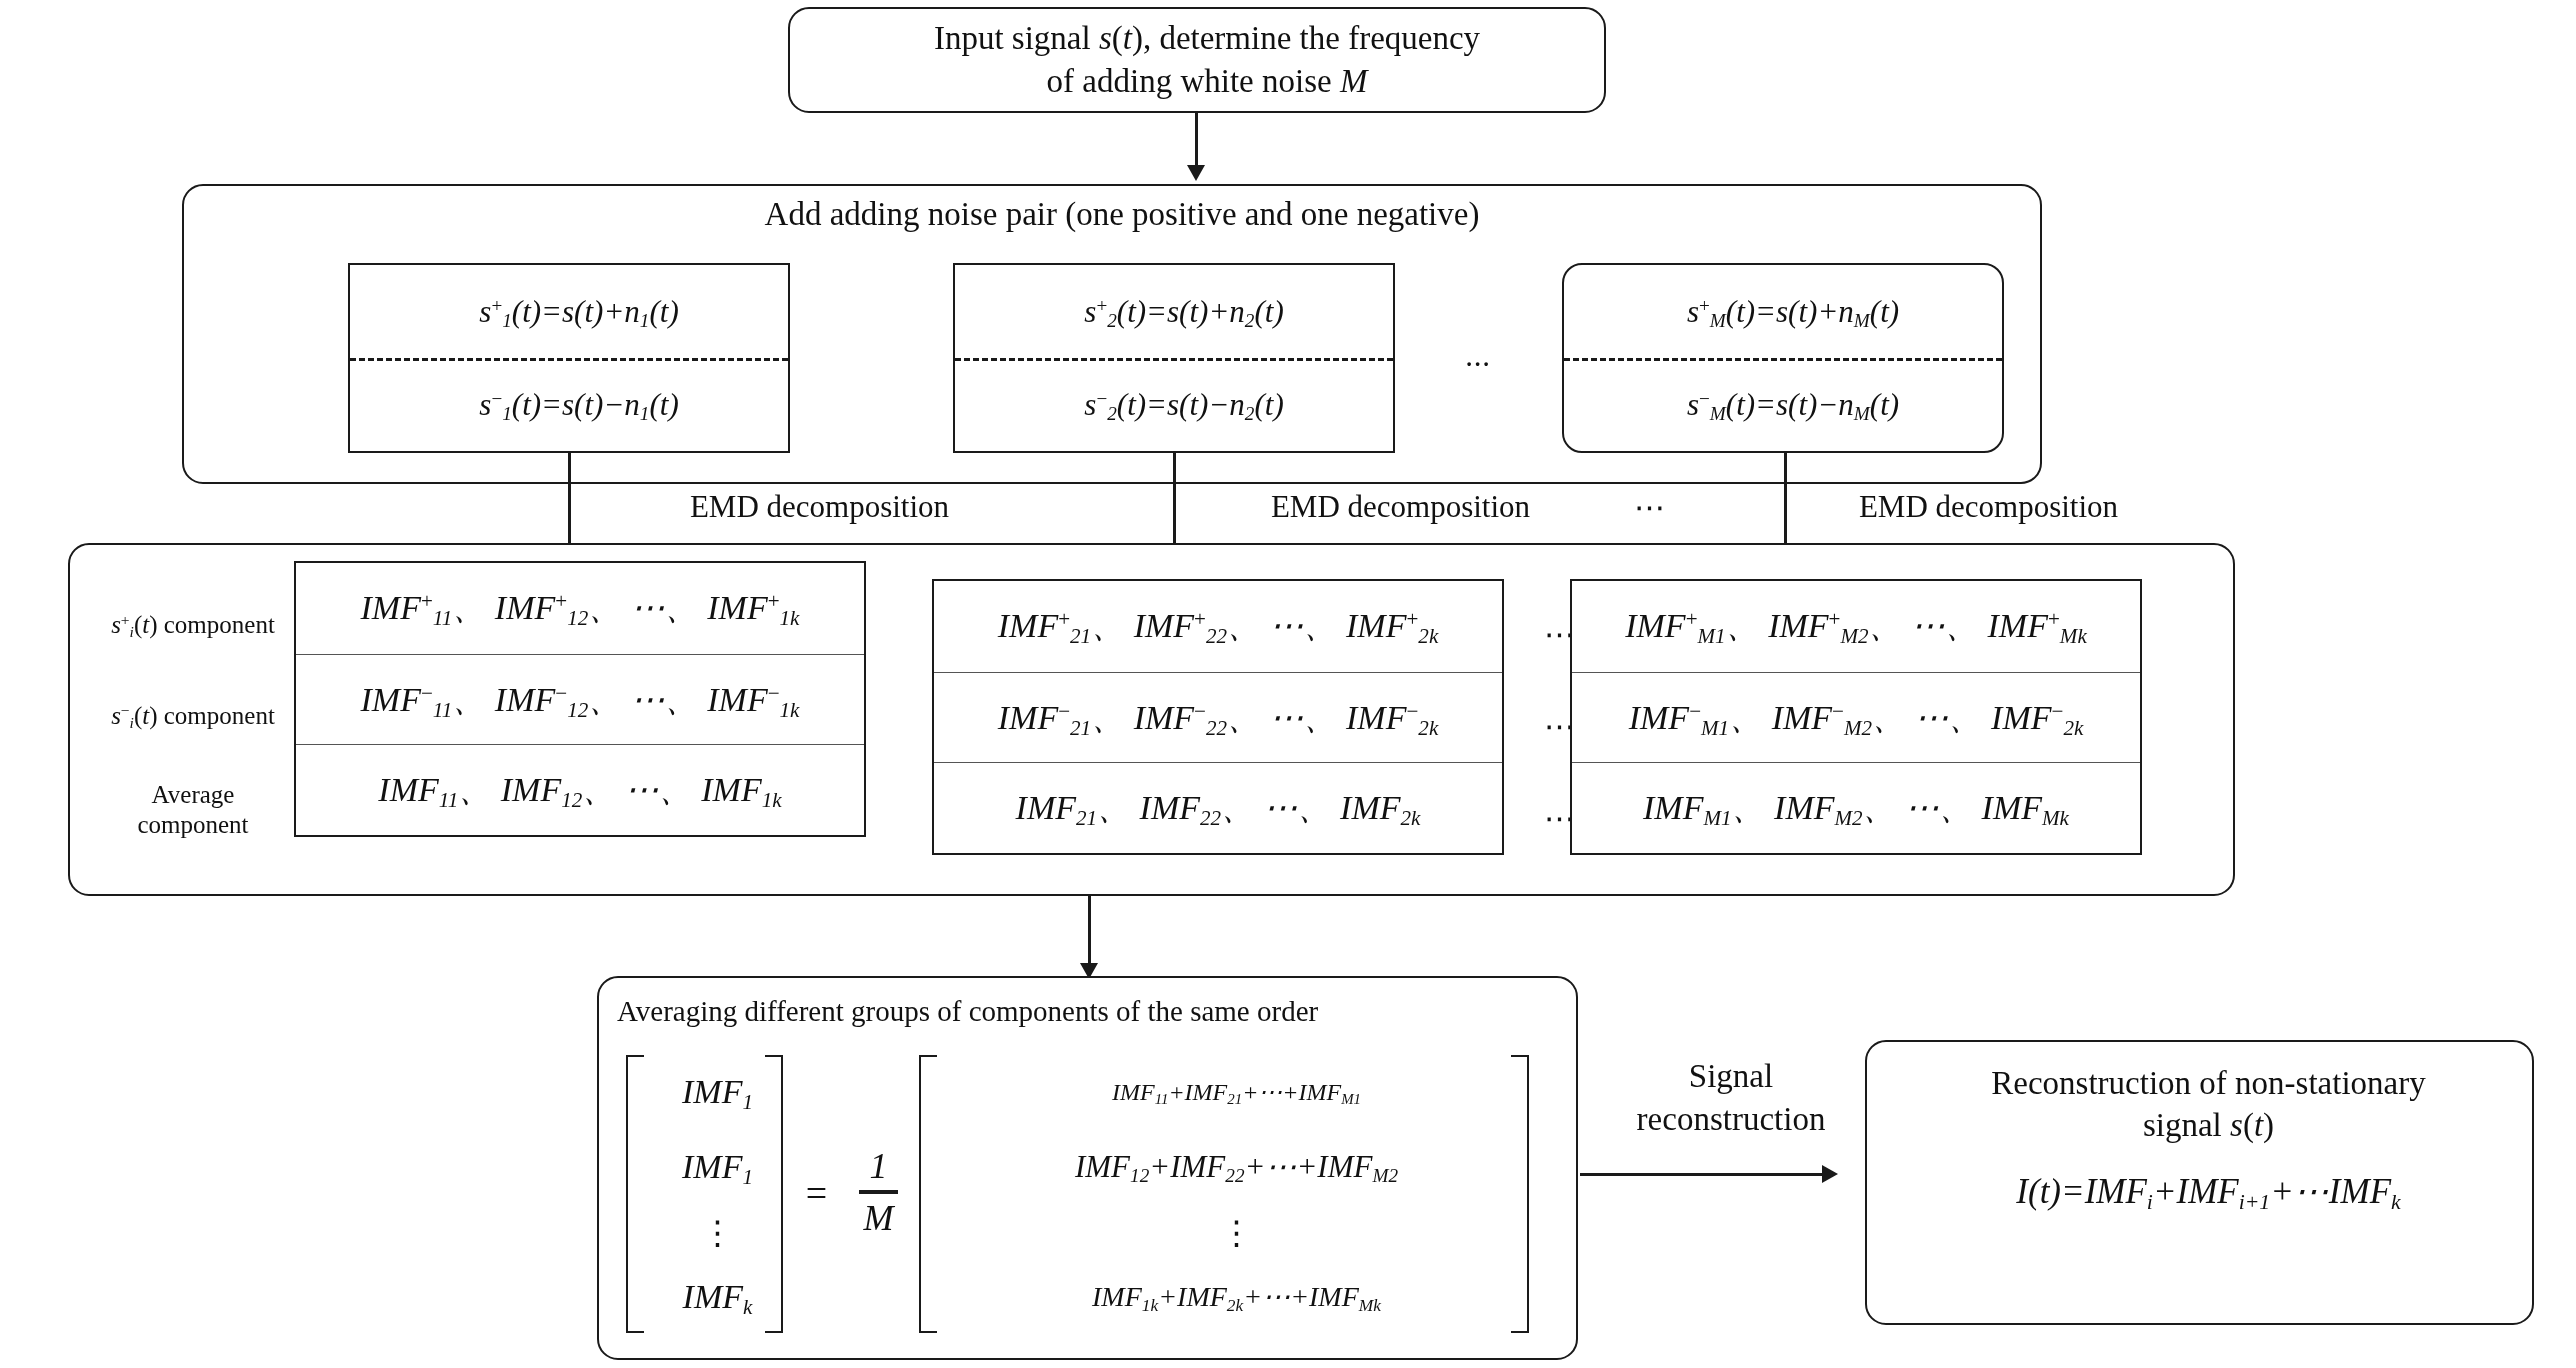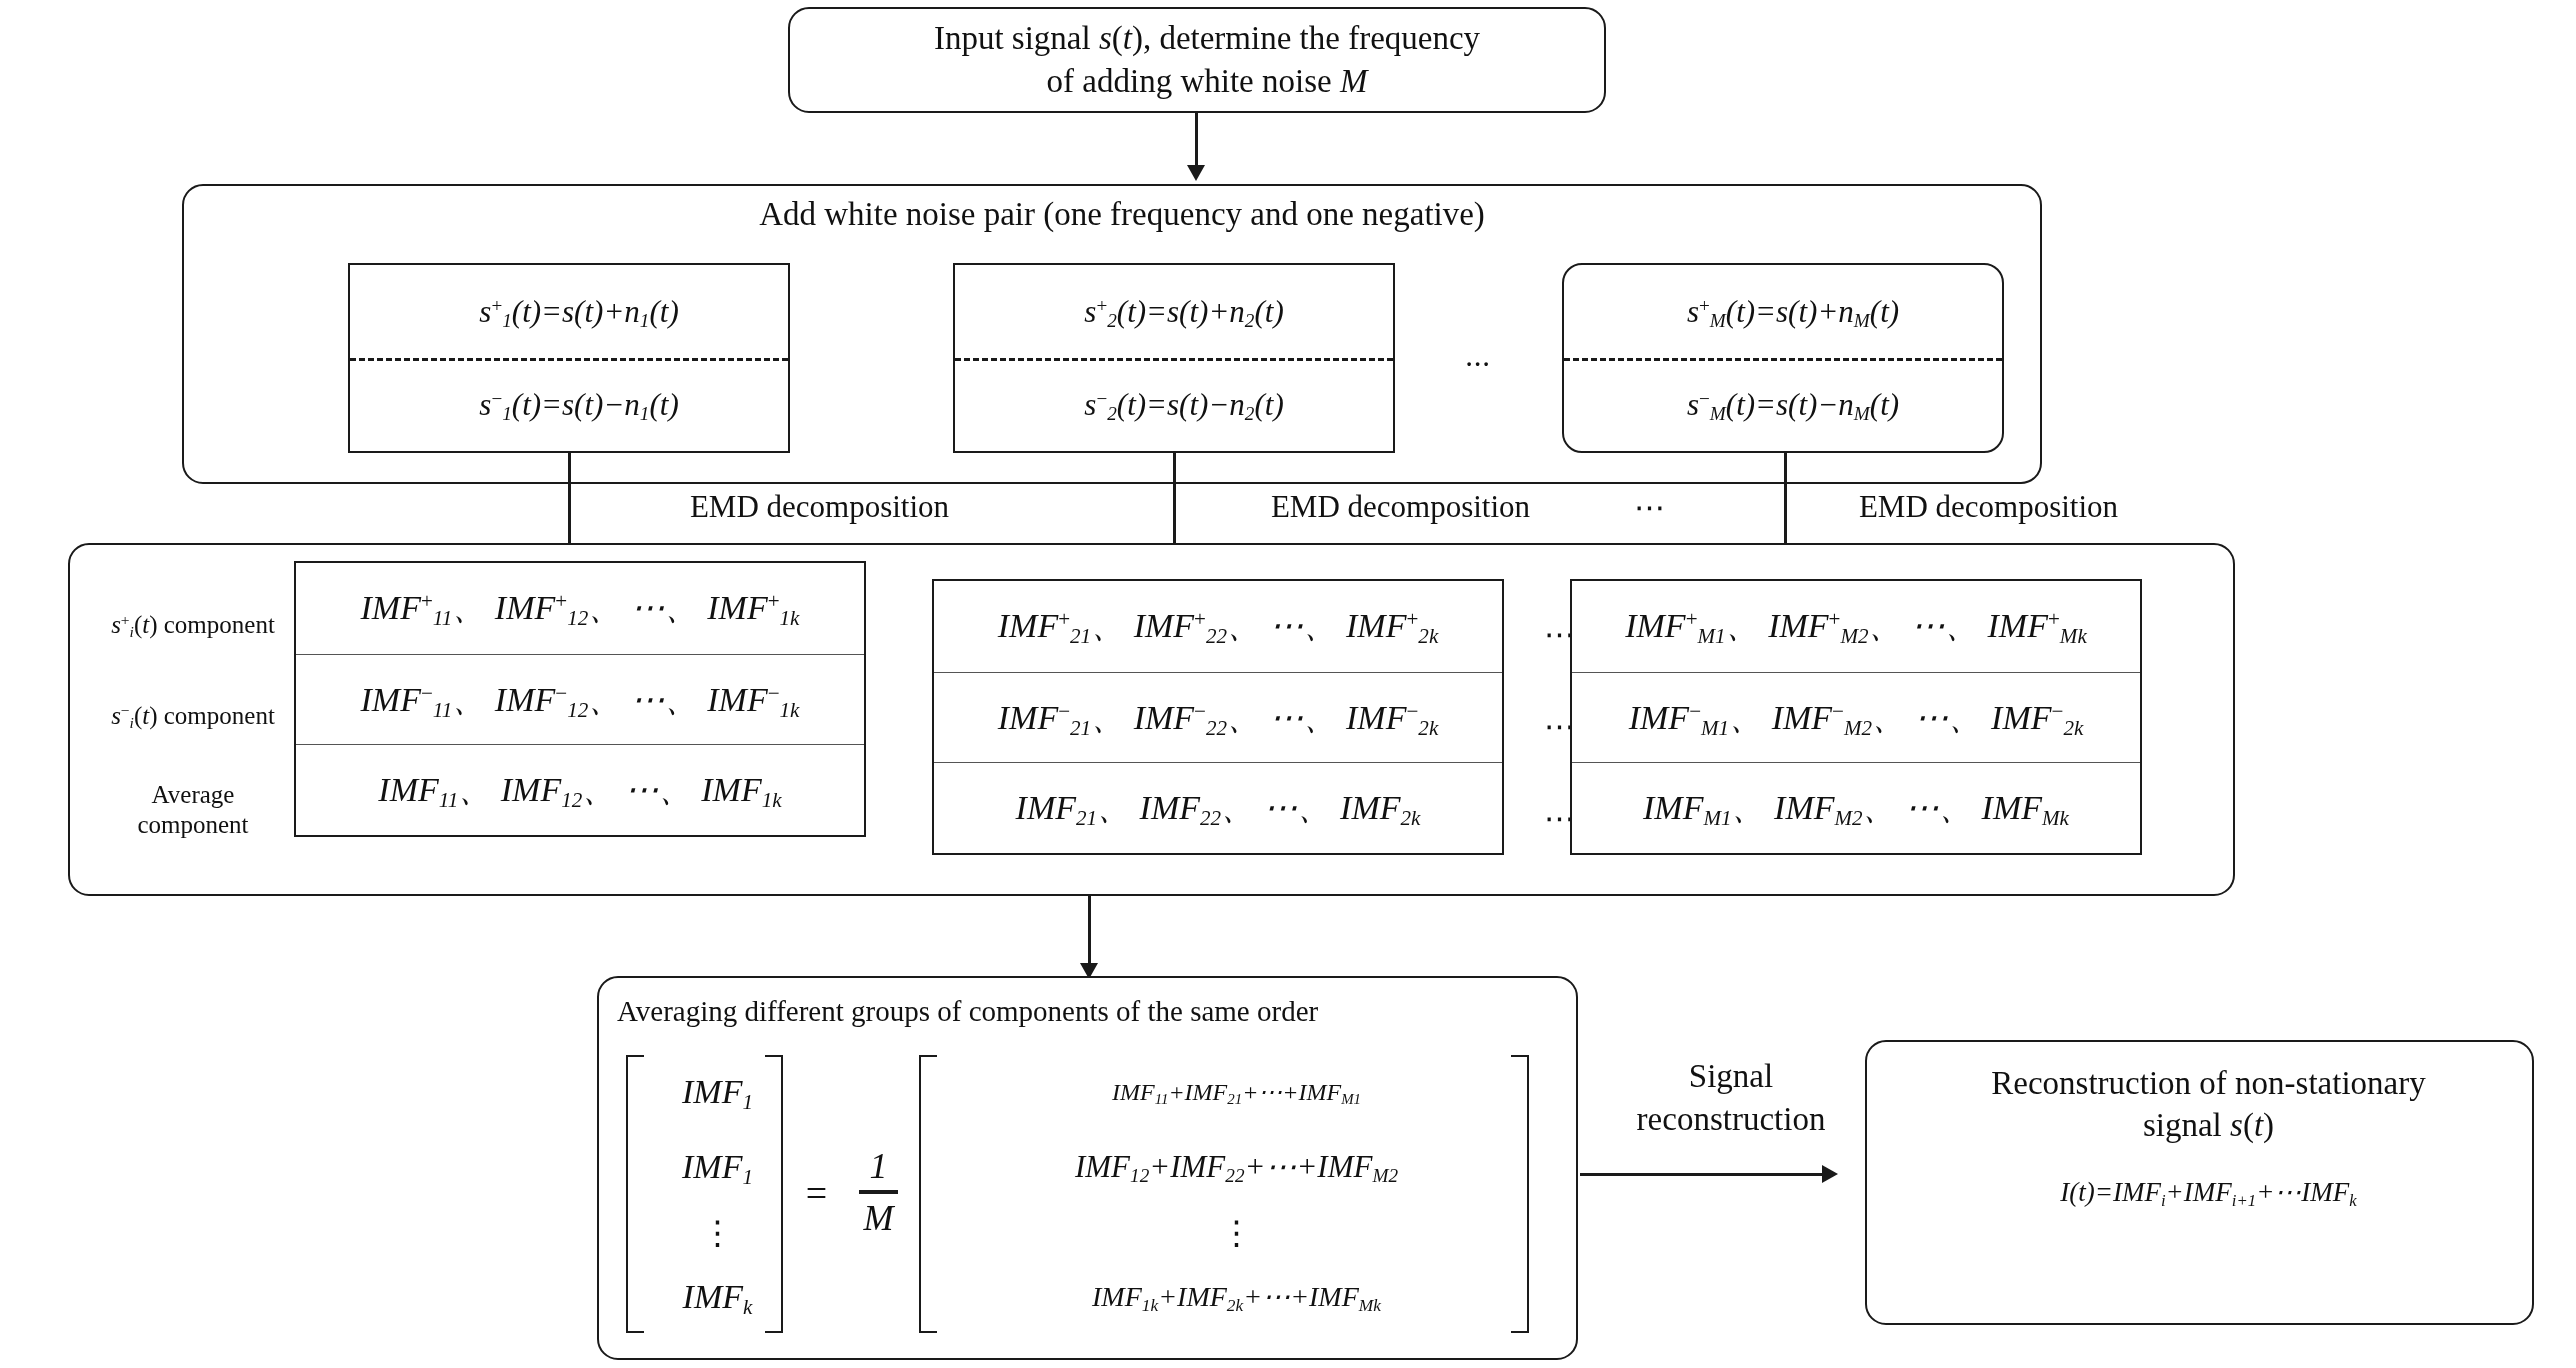--- a/index.html
+++ b/index.html
@@ -81,21 +81,21 @@
   </div>
 </div>
 
 <div class="vline" style="left:1195px;top:113px;height:56px;"></div>
 <div class="arrowdown" style="left:1187px;top:165px;"></div>
 
 <div class="rbox" style="left:182px;top:184px;width:1860px;height:300px;">
 </div>
 
 <div class="abs ctr t-head" style="left:182px;top:193px;width:1860px;height:43px;">
-  Add white noise pair (one frequency and one negative)
+  Add adding noise pair (one positive and one negative)
 </div>
 
 <div class="sbox" style="left:348px;top:263px;width:442px;height:190px;">
   <div class="abs ctr t-eq" style="left:0;top:0;width:100%;height:50%;">
     <span><i>s</i><sup class="up">+</sup><sub>1</sub>(<i>t</i>)=<i>s</i>(<i>t</i>)+<i>n</i><sub>1</sub>(<i>t</i>)</span>
   </div>
   <div class="dashrow" style="top:50%;"></div>
   <div class="abs ctr t-eq" style="left:0;top:50%;width:100%;height:50%;">
     <span><i>s</i><sup class="up">−</sup><sub>1</sub>(<i>t</i>)=<i>s</i>(<i>t</i>)−<i>n</i><sub>1</sub>(<i>t</i>)</span>
   </div>
@@ -243,16 +243,16 @@
 </div>
 <div class="hline" style="left:1580px;top:1173px;width:245px;"></div>
 <div class="arrowright" style="left:1822px;top:1165px;"></div>
 
 <div class="rbox" style="left:1865px;top:1040px;width:669px;height:285px;">
 </div>
 <div class="abs ctr t-title" style="left:1874px;top:1055px;width:649px;height:98px;flex-direction:column;">
   <div>Reconstruction of non-stationary</div>
   <div>signal <i>s</i>(<i>t</i>)</div>
 </div>
-<div class="abs ctr t-imf" style="left:1874px;top:1161px;width:649px;height:61px;font-size:27px;">
+<div class="abs ctr t-imf" style="left:1874px;top:1161px;width:649px;height:61px;font-size:35px;">
   <span><i>I</i>(<i>t</i>)=<i>IMF</i><sub><i>i</i></sub>+<i>IMF</i><sub><i>i</i>+1</sub>+⋯<i>IMF</i><sub><i>k</i></sub></span>
 </div>
 
 
 </body></html>

